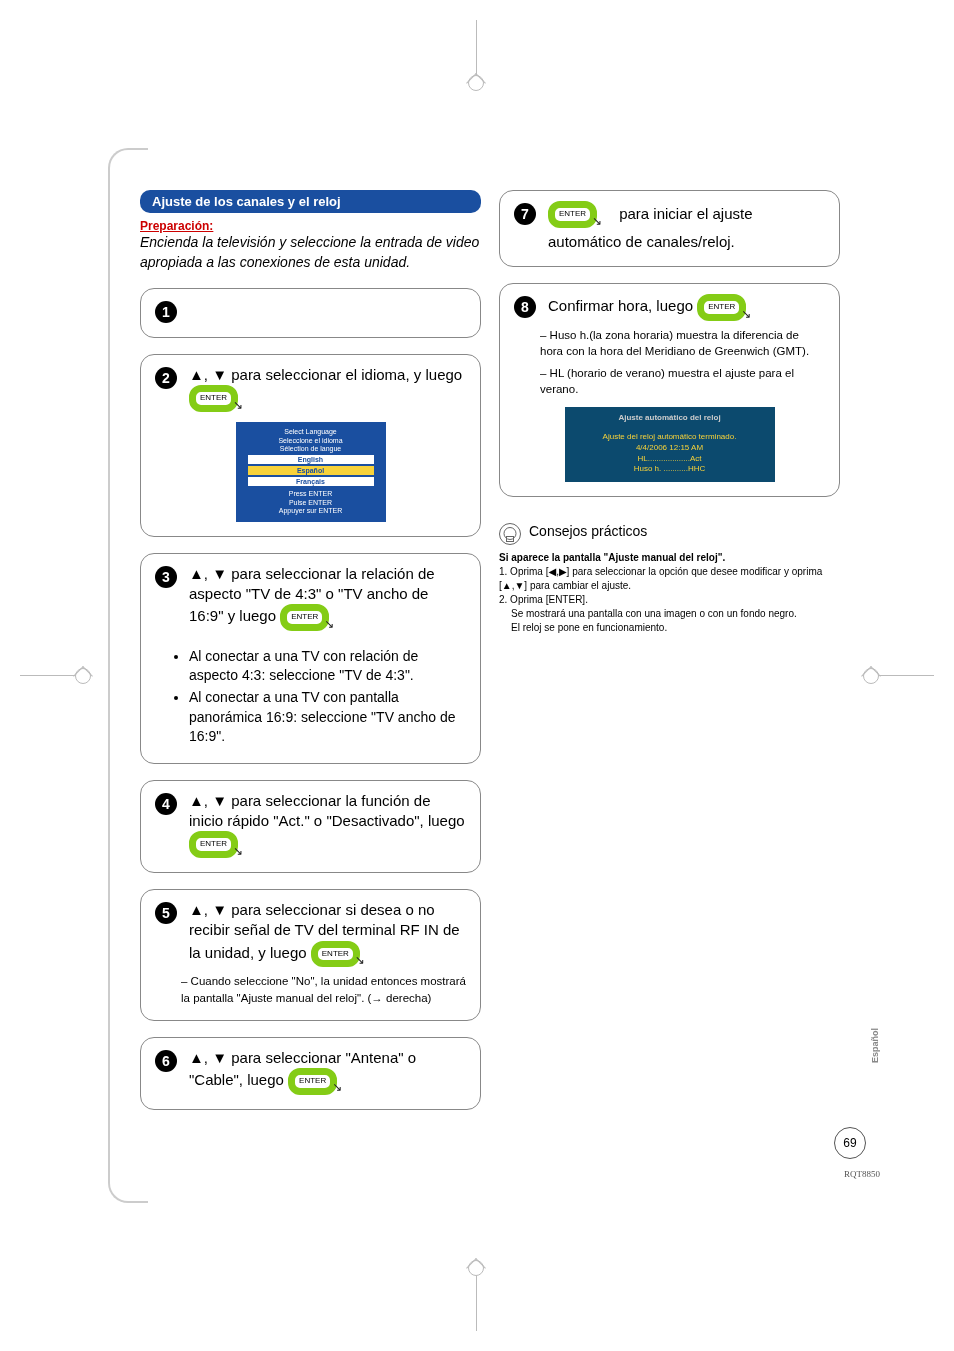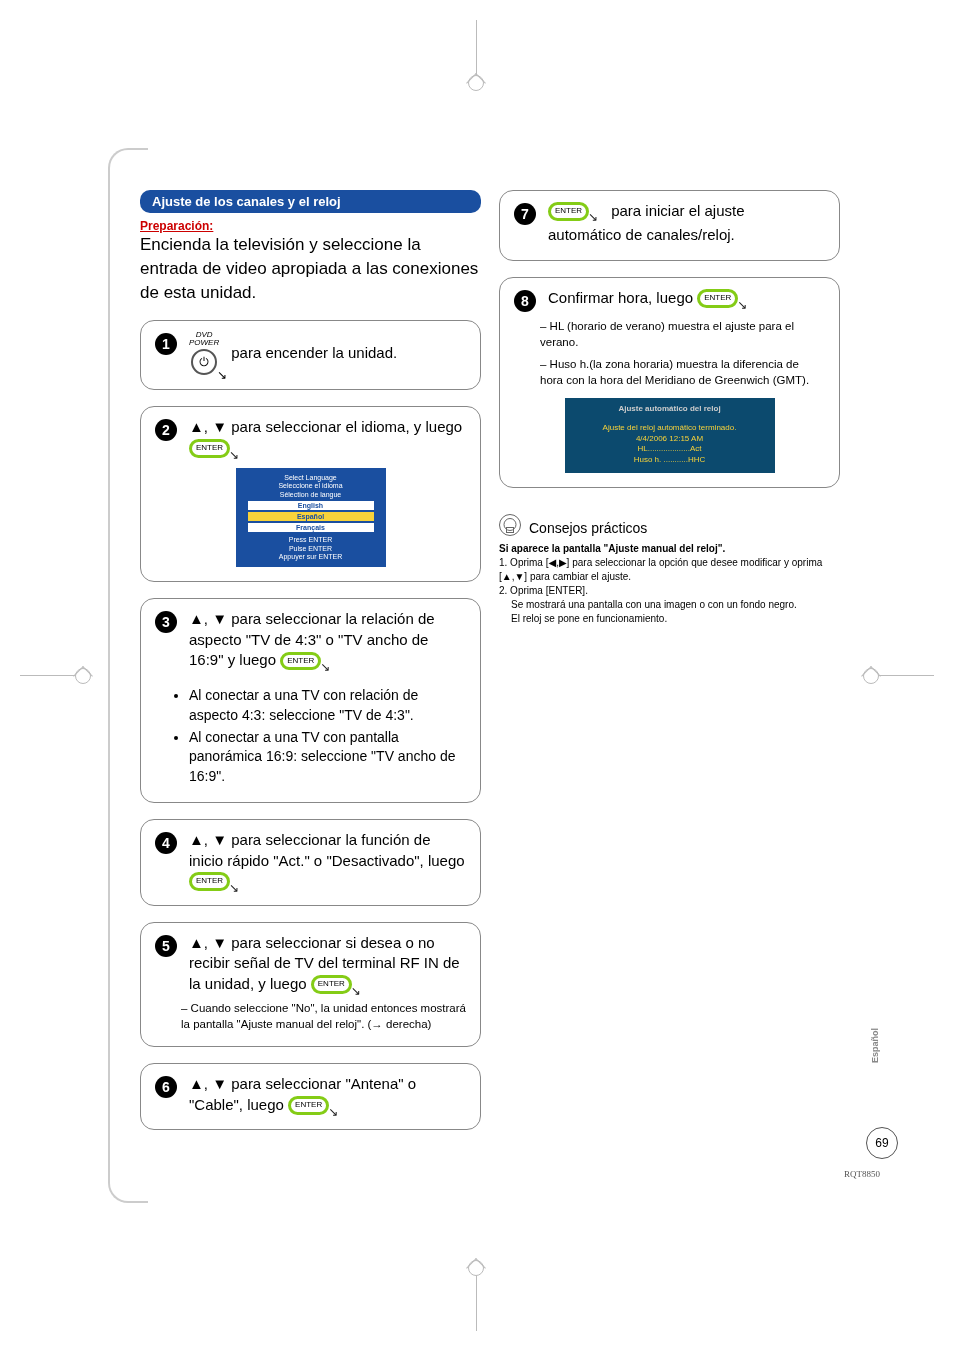--- a/index.html
+++ b/index.html
@@ -34,22 +34,23 @@
     padding: 4px 12px;
   }
   .prep-label {
     color: #c00;
     font-size: 12px;
     font-weight: bold;
     margin-top: 6px;
     text-decoration: underline;
   }
   .prep-text {
-    font-size: 17px;
+    font-size: 14px;
     line-height: 1.4;
+    font-style: italic;
   }
   .card {
     border: 1px solid #888;
     border-radius: 14px;
     padding: 10px 14px 14px 14px;
     position: relative;
   }
   .step-badge {
     display: inline-flex;
     align-items: center;
@@ -86,21 +87,21 @@
   .sub-bullets li { list-style: disc; margin-left: 12px; margin-bottom: 2px;}
   .sub-dashes {
     margin-top: 6px;
     padding-left: 26px;
     font-size: 11.5px;
     line-height: 1.4;
   }
   .enter-btn {
     display: inline-flex;
     align-items: center;
-    border: 3px solid #84cc16;
+    border: 7px solid #84cc16;
     border-radius: 12px;
     font-size: 8px;
     padding: 1px 4px;
     vertical-align: middle;
     position: relative;
   }
   .enter-btn::after {
     content: "↘";
     position: absolute;
     right: -12px;
@@ -176,21 +177,21 @@
   .auto-clock .msg {
     color: #f7d23a;
     margin-bottom: 2px;
   }
   .auto-clock .vals {
     color: #f7d23a;
     line-height: 1.3;
   }
   .tips-head {
     display: flex;
-    align-items: flex-end;
+    align-items: flex-start;
     gap: 8px;
     font-size: 14px;
     margin-top: 10px;
   }
   .bulb {
     width: 22px;
     height: 22px;
     border: 1px solid #666;
     border-radius: 50%;
     position: relative;
@@ -221,21 +222,21 @@
     right: 74px;
     top: 1028px;
     writing-mode: vertical-rl;
     transform: rotate(180deg);
     font-size: 9px;
     color: #888;
     font-weight: bold;
   }
   .page-num-circle {
     position: absolute;
-    right: 56px;
+    right: 88px;
     bottom: 192px;
     width: 32px;
     height: 32px;
     border: 1px solid #555;
     border-radius: 50%;
     display: flex;
     align-items: center;
     justify-content: center;
     font-size: 12px;
   }
@@ -313,28 +314,20 @@
 
     <div>
       <div class="section-header">Ajuste de los canales y el reloj</div>
       <div class="prep-label">Preparación:</div>
       <div class="prep-text">Encienda la televisión y seleccione la entrada de video apropiada a las conexiones de esta unidad.</div>
     </div>
 
     <div class="card">
       <div class="step-row">
         <div class="step-num-col"><span class="step-badge">1</span></div>
-        <div class="step-line1">
-          <span class="dvd-power">
-            <span>DVD</span>
-            <span>POWER</span>
-            <span class="pwr-circle">⏻</span>
-          </span>
-          <span class="step-text">para encender la unidad.</span>
-        </div>
       </div>
     </div>
 
     <div class="card">
       <div class="step-row">
         <div class="step-num-col"><span class="step-badge">2</span></div>
         <div class="step-text">
           <span>▲, ▼ para seleccionar el idioma, y luego</span>
           <span class="enter-btn">ENTER</span>
         </div>
@@ -420,22 +413,22 @@
     </div>
 
     <div class="card">
       <div class="step-row">
         <div class="step-num-col"><span class="step-badge">8</span></div>
         <div class="step-text">
           <span>Confirmar hora, luego</span>
           <span class="enter-btn">ENTER</span>
         </div>
       </div>
+      <div class="sub-dashes">– Huso h.(la zona horaria) muestra la diferencia de hora con la hora del Meridiano de Greenwich (GMT).</div>
       <div class="sub-dashes">– HL (horario de verano) muestra el ajuste para el verano.</div>
-      <div class="sub-dashes">– Huso h.(la zona horaria) muestra la diferencia de hora con la hora del Meridiano de Greenwich (GMT).</div>
 
       <div class="auto-clock">
         <div class="title">Ajuste automático del reloj</div>
         <div class="msg">Ajuste del reloj automático terminado.</div>
         <div class="vals">
           <div>4/4/2006    12:15 AM</div>
           <div>HL...................Act</div>
           <div>Huso h. ...........HHC</div>
         </div>
       </div>

